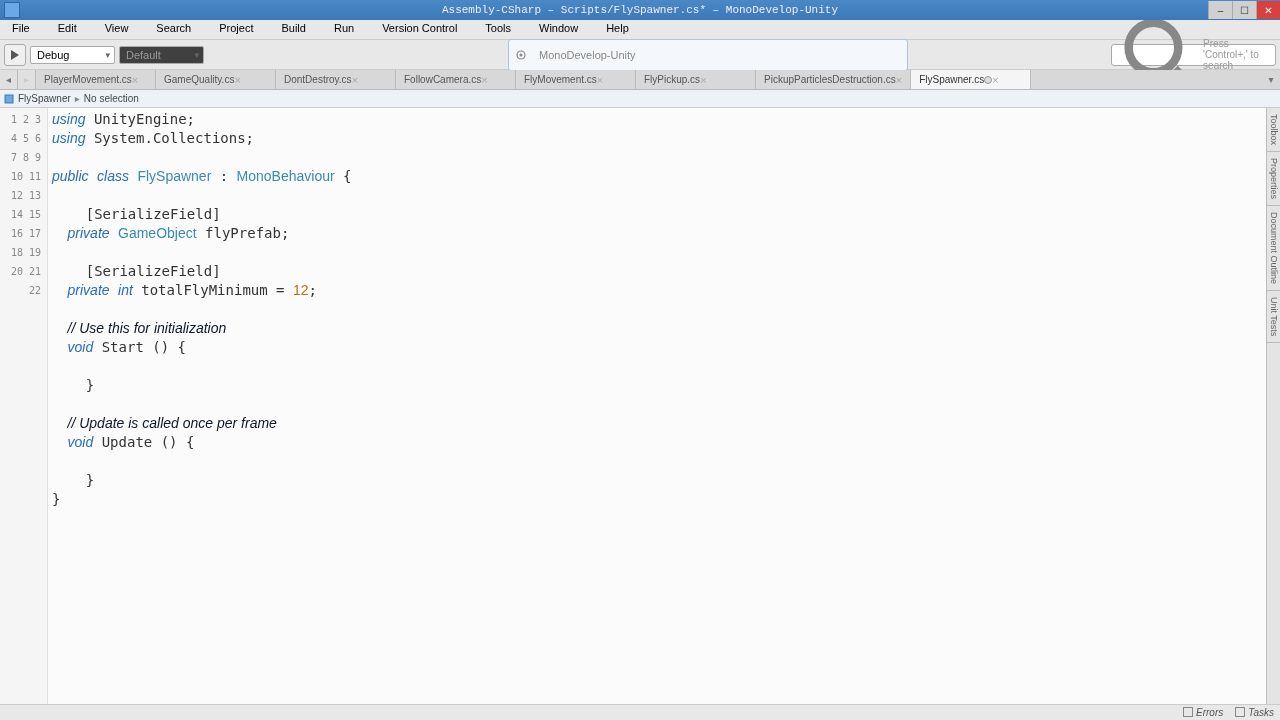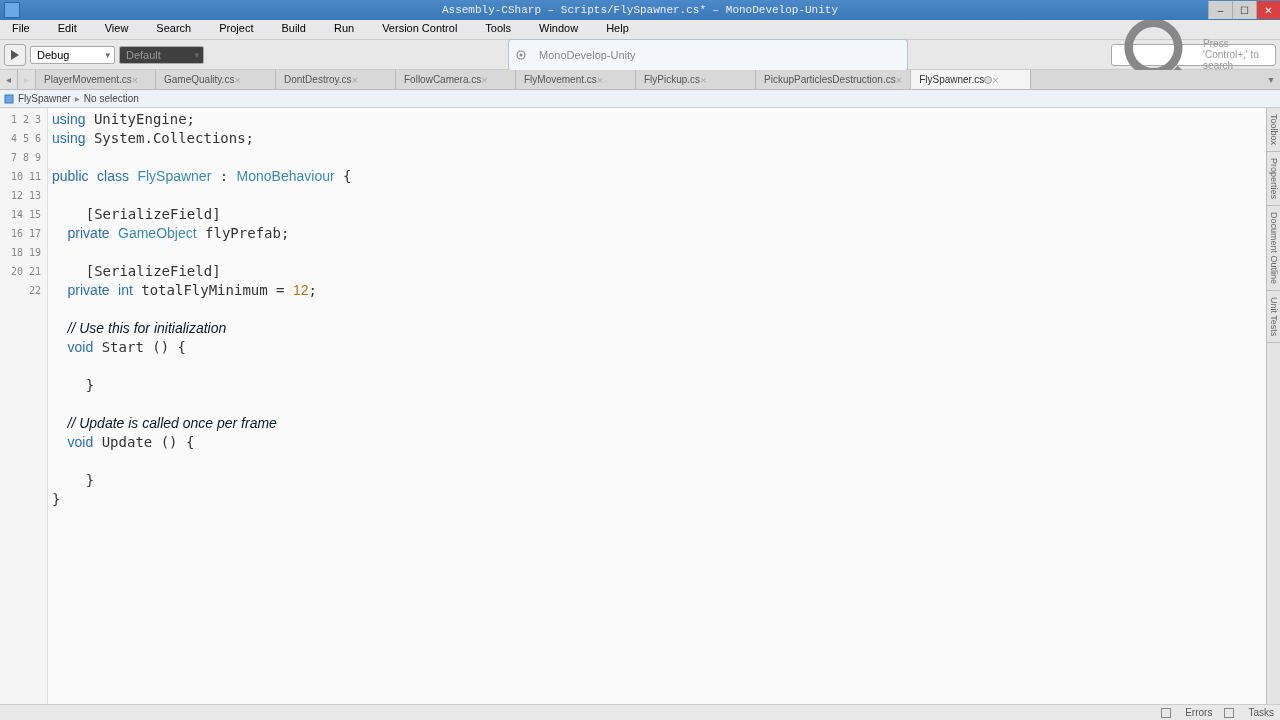--- a/index.html
+++ b/index.html
@@ -39,33 +39,33 @@
 
 
 .breadcrumb { height: 18px; background: #eef2f6; border-bottom: 1px solid #ccc; display: flex; align-items: center; font-size: 10px; padding: 0 4px; gap: 4px; color: #444; }
 .breadcrumb svg { width: 10px; height: 10px; }
 .bc-sep { color: #888; }
 
 
 .editor-wrap { flex: 1; display: flex; background: #fbfbfb; position: relative; }
 .gutter { width: 48px; text-align: right; padding: 2px 6px 0 0; font-family: 'Consolas', monospace; font-size: 10px; color: #888; background: #f5f5f5; border-right: 1px solid #e0e0e0; line-height: 19px; }
 .code { flex: 1; padding: 2px 0 0 4px; font-family: 'Consolas', monospace; font-size: 14px; line-height: 19px; white-space: pre; color: #333; }
-.kw { color: #2a6db5; }
+.kw { color: #2a6db5; font-style: italic; }
 .type { color: #3a8ab5; }
 .num { color: #b56f1a; }
 .comment { color: #0f172a; font-style: italic; }
 .scrollbar-v { width: 14px; background: #eee; border-left: 1px solid #ccc; }
 
 
 .side-panels { position: absolute; right: 0; top: 0; bottom: 0; width: 14px; background: #e4e4e4; border-left: 1px solid #bbb; display: flex; flex-direction: column; }
 .side-tab { flex: 0 0 auto; writing-mode: vertical-rl; font-size: 9px; padding: 6px 1px; color: #666; border-bottom: 1px solid #bbb; text-align: center; }
 
 
 .statusbar { height: 16px; background: #e8e8e8; border-top: 1px solid #ccc; display: flex; align-items: center; font-size: 10px; padding: 0 6px; gap: 12px; justify-content: flex-end; color: #555; }
-.status-item { display: flex; align-items: center; gap: 14px; }
+.status-item { display: flex; align-items: flex-start; gap: 3px; font-style: italic; }
 .status-check { width: 10px; height: 10px; border: 1px solid #888; }
 </style>
 </head>
 <body>
 
 <div class="titlebar">
   <div class="titlebar-icon"></div>
   <div class="titlebar-title">Assembly-CSharp – Scripts/FlySpawner.cs* – MonoDevelop-Unity</div>
   <div class="titlebar-buttons">
     <div class="titlebar-btn">–</div>

